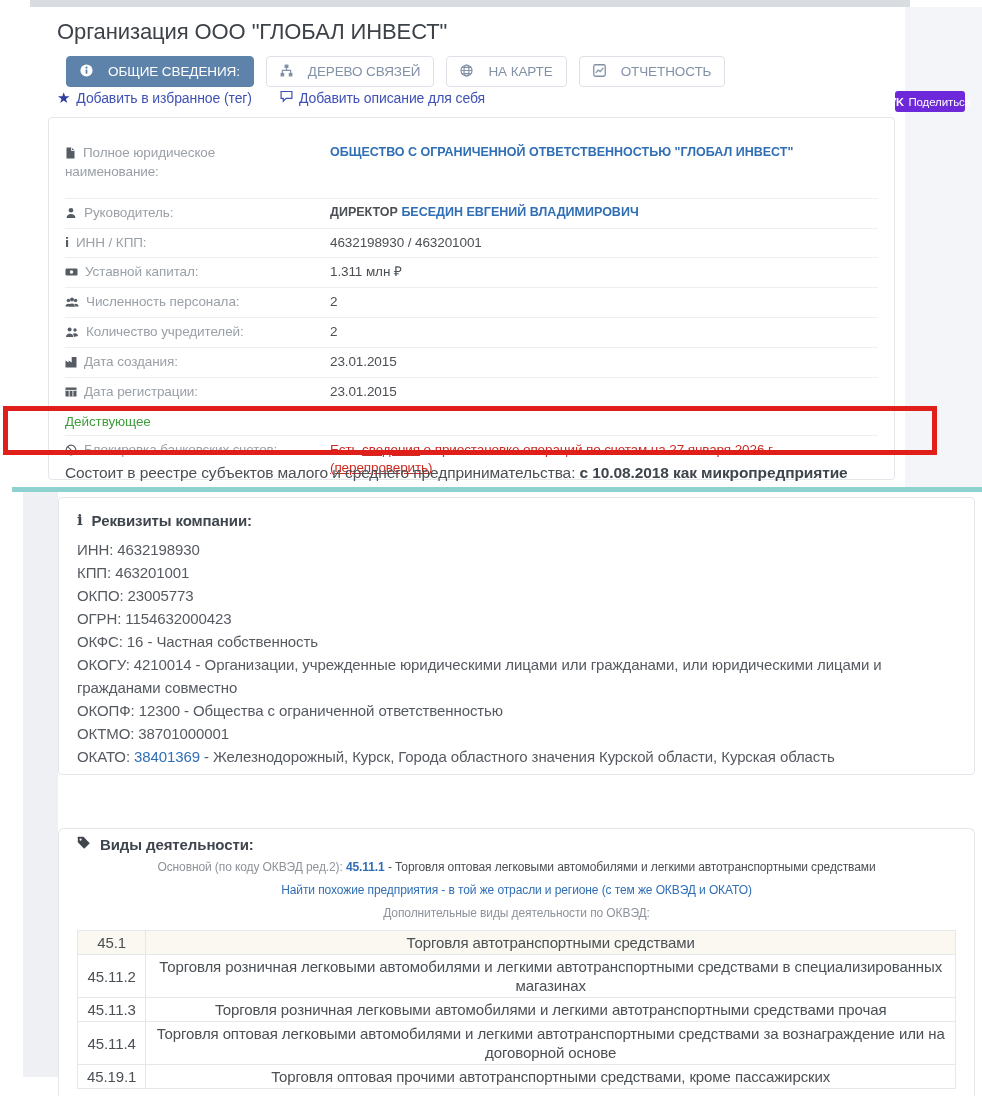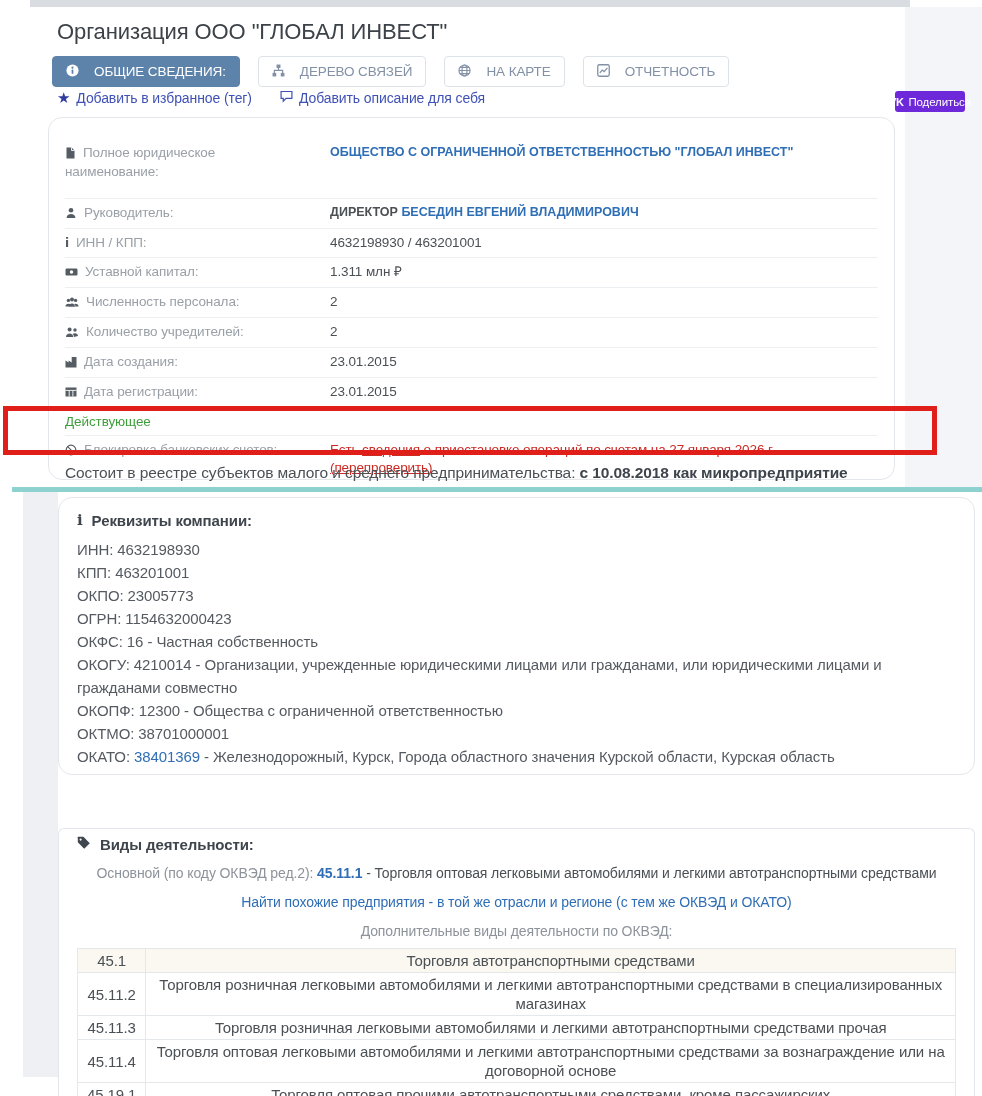--- a/index.html
+++ b/index.html
@@ -12,41 +12,41 @@
   svg { display:block; }
 
   
   .top-strip   { position:absolute; left:30px; top:0; width:880px; height:7px; background:#d9dce1; }
   .right-gutter{ position:absolute; left:905px; top:7px; width:77px; height:481px; background:#f3f5f8; }
   .left-gutter { position:absolute; left:23px; top:492px; width:35px; height:585px; background:#eef0f3; }
 
   .page-title { position:absolute; left:57px; top:19px; font-size:22px; font-weight:400; color:#3c4248; }
 
   
-  .tabs { position:absolute; left:52px; top:56px; display:flex; gap:18px; }
+  .tabs { position:absolute; left:66px; top:56px; display:flex; gap:12px; }
   .tab {
     display:flex; align-items:center; gap:8px; height:31px; padding:0 13px;
     background:#fff; border:1px solid #dde2e8; border-radius:4px;
     color:#8291a6; font-size:13.5px; cursor:pointer; white-space:nowrap;
   }
   .tab.active { background:#5e83aa; border-color:#5e83aa; color:#fff; }
 
   
   .quick-actions { position:absolute; left:57px; top:90px; display:flex; gap:28px; align-items:center; }
   .qa-link { display:flex; align-items:center; gap:6px; color:#3f51b5; font-size:14px; cursor:pointer; }
   .qa-star { color:#303f9f; font-size:15px; line-height:1; font-family:"DejaVu Sans",sans-serif; }
   .vk-share {
     position:absolute; left:895px; top:91px; width:70px; height:21px;
     background:#6d28d9; border-radius:3px; color:#fff; font-size:11.5px;
     display:flex; align-items:center; justify-content:center; gap:5px; cursor:pointer;
   }
   .vk-logo { font-weight:700; font-size:11px; letter-spacing:-0.5px; }
 
   
-  .card { background:#fff; border:1px solid #e3e7eb; border-radius:14px; }
+  .card { background:#fff; border:1px solid #e3e7eb; border-radius:4px; }
   .details-card { position:absolute; left:48px; top:117px; width:847px; height:363px; padding:21px 16px 0; }
   .drow { display:flex; align-items:flex-start; padding:5px 0; border-top:1px solid #edf0f2; font-size:13.5px; line-height:17px; }
   .drow:first-child { border-top:none; }
   .drow-fullname { padding-bottom:18px; }
   .drow-fullname .dlabel { padding-right:62px; }
   .dlabel { flex:0 0 265px; color:#9aa0a7; }
   .ricon { display:inline-block; vertical-align:-2px; margin-right:7px; color:#565c63; }
   .ricon svg { display:inline-block; }
   .ricon-char { display:inline-block; margin-right:7px; color:#565c63; font-weight:700; font-family:"DejaVu Sans",sans-serif; font-size:12px; }
   .dvalue { flex:1; color:#4b5055; }
@@ -68,21 +68,21 @@
   .req-card { position:absolute; left:58px; top:497px; width:917px; height:278px; padding:11px 18px; }
   .sec-title { display:flex; align-items:center; gap:9px; font-size:15px; font-weight:700; color:#3f454c; line-height:23px; }
   .i-glyph { font-weight:700; font-size:15px; color:#3f454c; font-family:"DejaVu Serif",serif; }
   .req-list { margin-top:6px; }
   .req-list p { font-size:15px; line-height:23px; color:#555a61; }
   .req-link { color:#2f6eb5; cursor:pointer; text-decoration:none; }
 
   
   .act-card { position:absolute; left:58px; top:828px; width:917px; height:291px; padding:4px 18px 0;
               border-bottom:none; border-radius:6px 6px 0 0; overflow:hidden;text-align:center; }
-  .act-line { font-size:14px; line-height:23px; margin-top:6px; }
+  .act-line { font-size:12px; line-height:23px; }
   .t-gray { color:#8d939a; }
   .t-dark { color:#4b5055; }
   .t-link { color:#2f6eb5; cursor:pointer; text-decoration:none; }
   .okved-table { width:100%; border-collapse:collapse; margin-top:5px; font-size:15px; color:#4b5055;border-radius:17px; }
   .okved-table td { border:1px solid #e4e8eb; padding:2px 9px; line-height:19px; vertical-align:middle; }
   .okved-table td.code { width:62px; white-space:nowrap; }
   .okved-table tr.cream td { background:#faf8f0; }
 </style>
 </head>
 <body>

